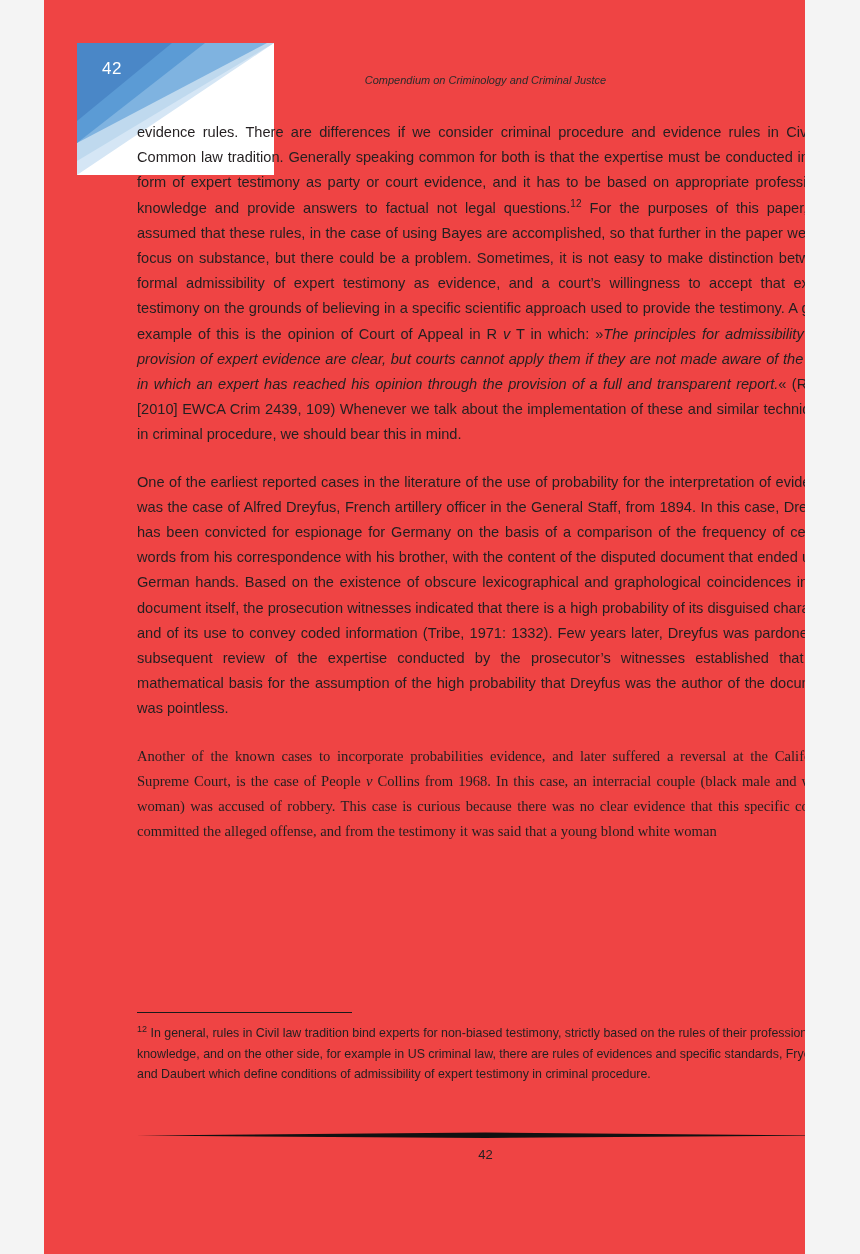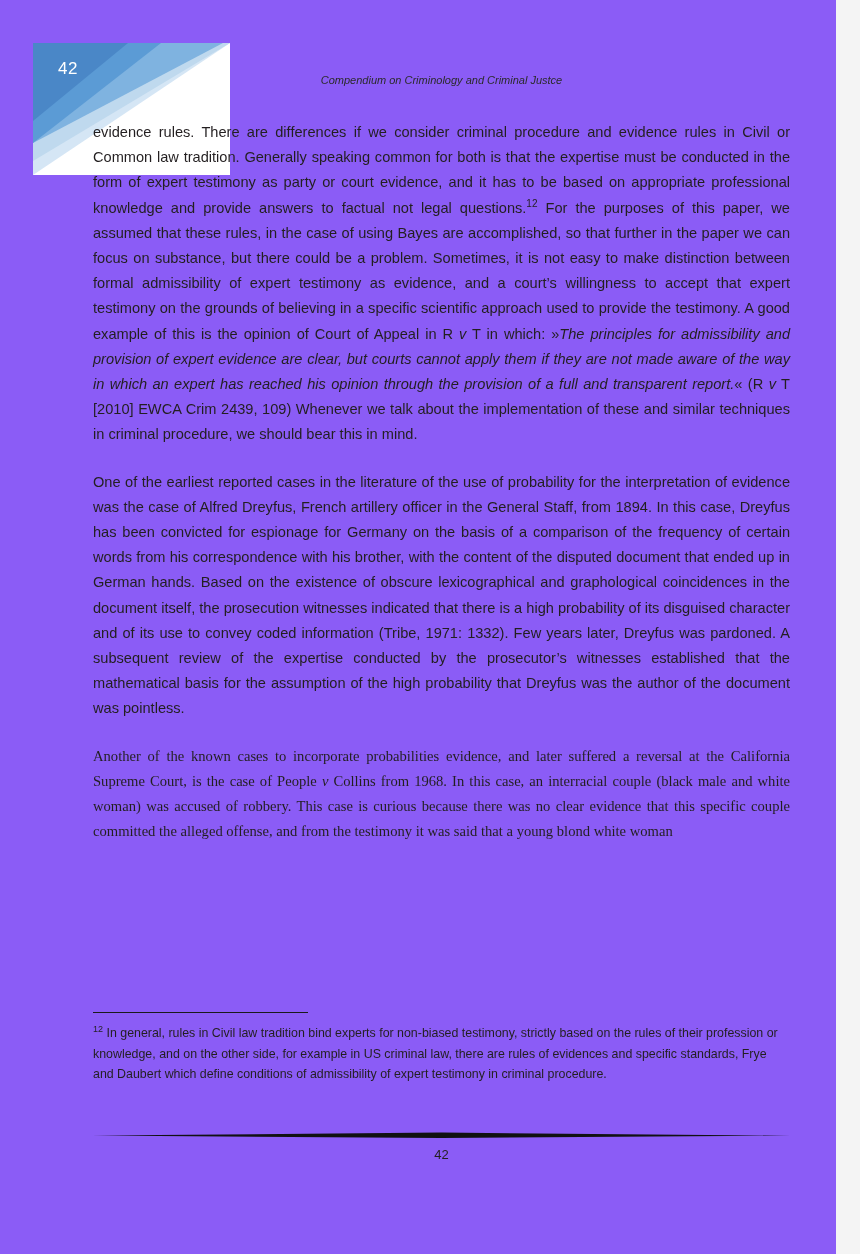--- a/index.html
+++ b/index.html
@@ -5,24 +5,25 @@
   html, body {
     margin: 0;
     padding: 0;
     background: #f4f4f4;
   }
   body {
     font-family: "Liberation Sans", sans-serif;
   }
   .page {
     position: relative;
-    width: 836px;
+    width: 761px;
     height: 1254px;
-    background: #8b5cf6;
+    background: #ef4444;
     overflow: hidden;
+    margin-left: 44px;
   }
 
   
   .corner-decoration {
     position: absolute;
     left: 33px;
     top: 43px;
     width: 197px;
     height: 132px;
     overflow: hidden;

